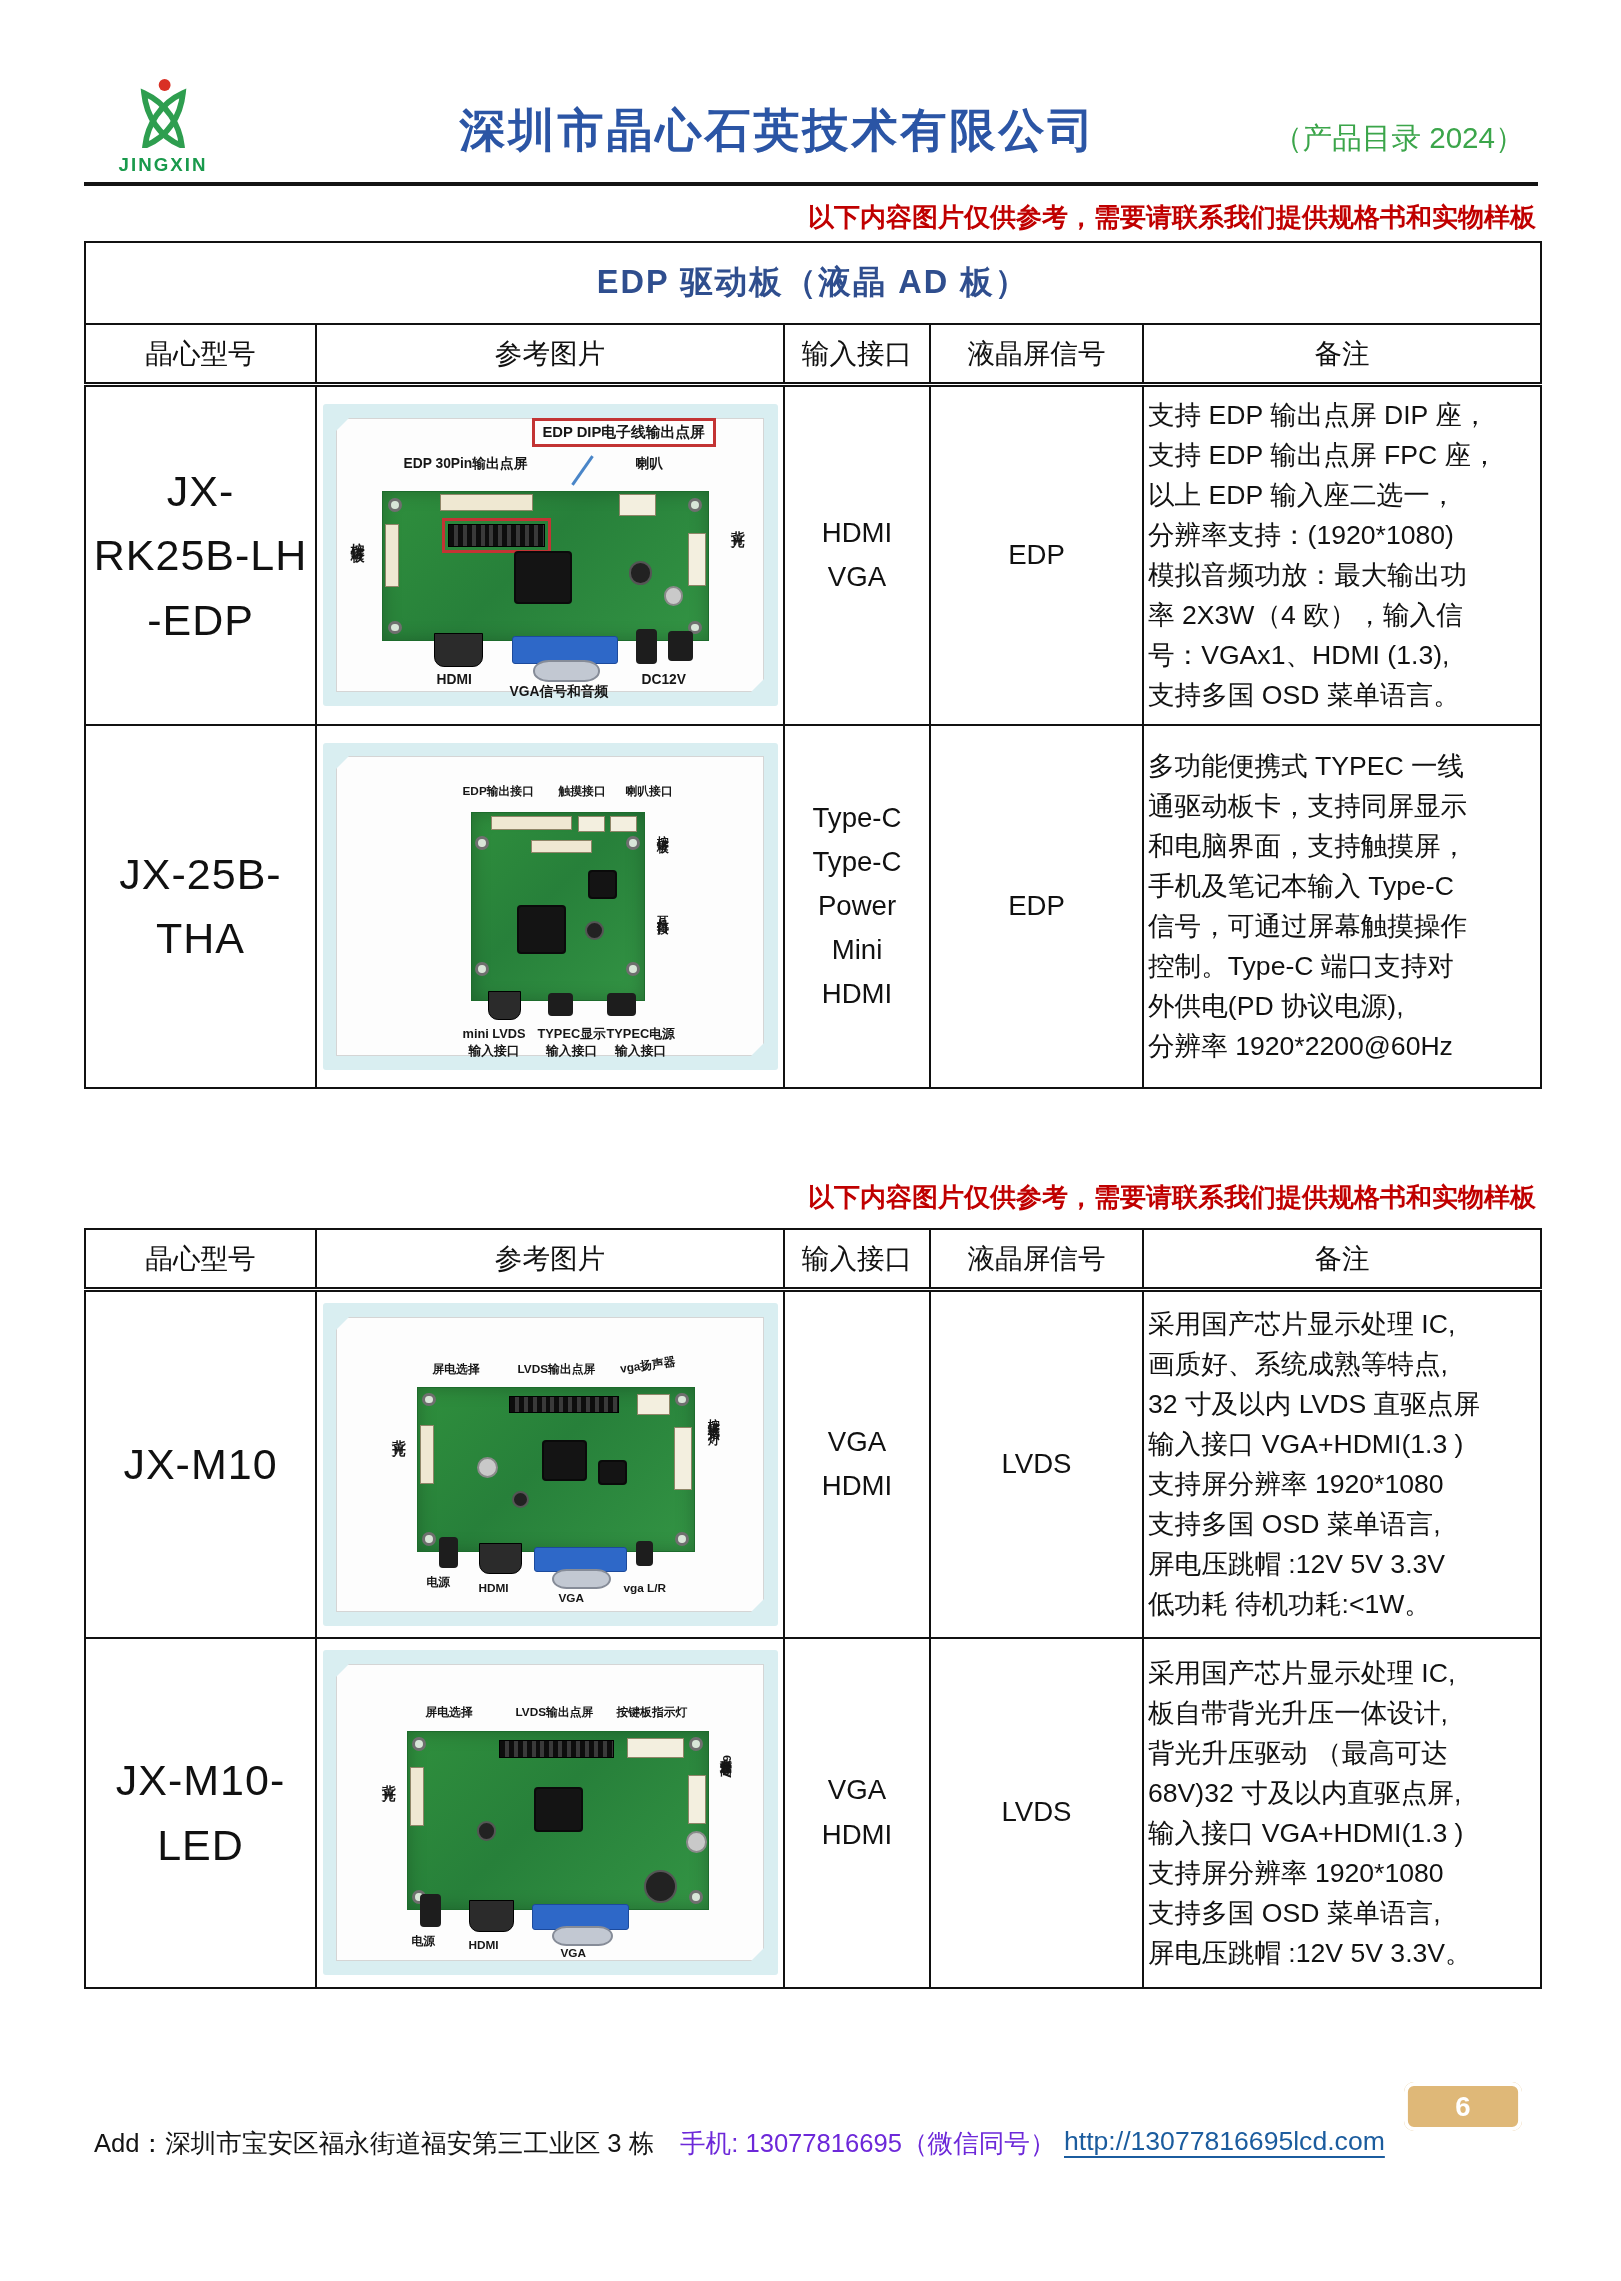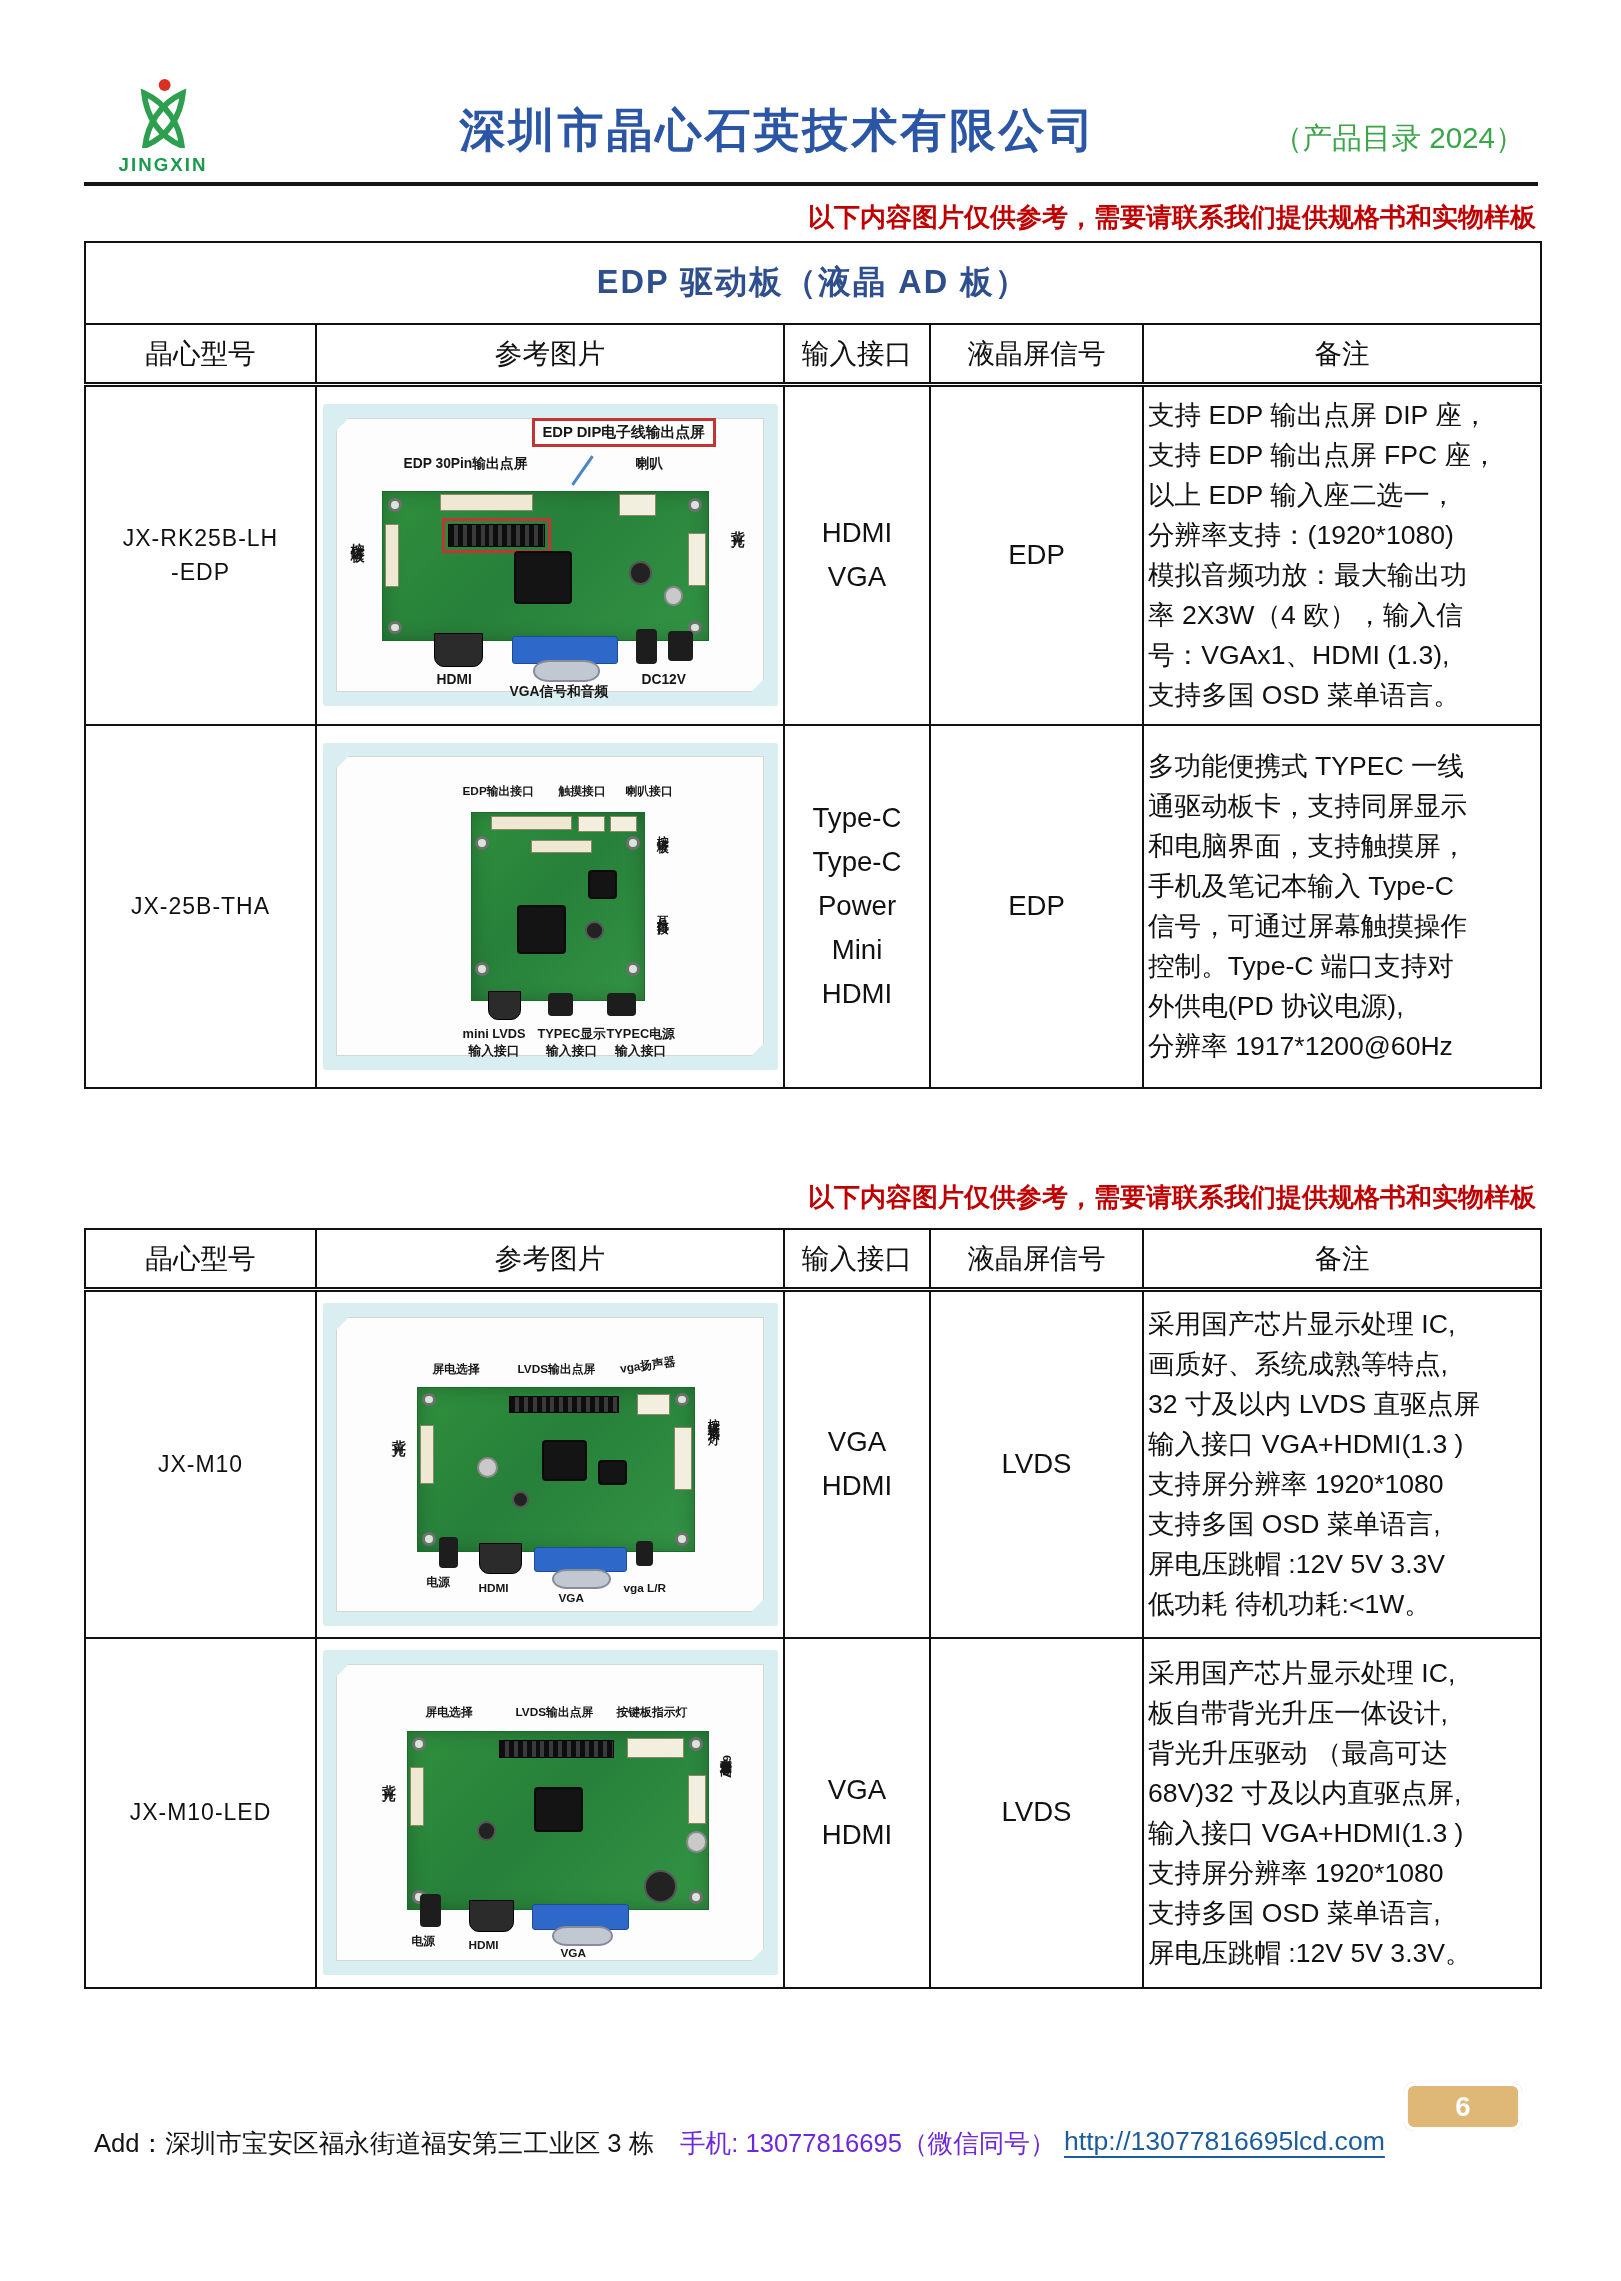--- a/index.html
+++ b/index.html
@@ -21,21 +21,21 @@
 
   
   table.cat{position:absolute;left:84px;width:1456px;border-collapse:collapse;table-layout:fixed;}
   table.cat.t1{top:241px;}
   table.cat.t2{top:1228px;}
   table.cat td{border:2px solid #111;vertical-align:middle;padding:4px;}
   td.title-cell{border:2px solid #111;text-align:center;font-size:32.5px;font-weight:bold;color:#2f4e8e;
                 letter-spacing:2px;border-bottom:3px solid #111;}
   tr.head-row td{text-align:center;font-size:27.6px;color:#111;height:49px;
                  border-bottom:5.9px double #111;}
-  td.model-cell{text-align:center;font-size:23px;letter-spacing:1px;white-space:pre-line;line-height:1.5;}
+  td.model-cell{text-align:center;font-size:43px;letter-spacing:1px;white-space:pre-line;line-height:1.5;}
   td.input-cell,td.signal-cell{text-align:center;font-size:27.6px;white-space:pre-line;line-height:1.6;}
   td.remark-cell{font-size:26.6px;line-height:40px;white-space:pre-line;padding:5.9px 3.9px 3.9px 9.9px;vertical-align:top;}
   td.photo-cell{text-align:center;}
 
   
   .photo{position:relative;margin:0 auto;background:#d9eef1;border-radius:3px;}
   .photo .inner{position:absolute;left:13.8px;top:13.8px;right:13.8px;bottom:13.8px;background:#fdfdfd;
                 border:1px solid #d5d5d5;}
   .photo .cut-tl{position:absolute;left:7.9px;top:7.9px;width:0;height:0;
                  border-top:25.6px solid #d9eef1;border-right:25.6px solid transparent;}
@@ -208,21 +208,21 @@
 Mini
 HDMI</td>
       <td class="signal-cell">EDP</td>
       <td class="remark-cell">多功能便携式 TYPEC 一线
 通驱动板卡，支持同屏显示
 和电脑界面，支持触摸屏，
 手机及笔记本输入 Type-C
 信号，可通过屏幕触摸操作
 控制。Type-C 端口支持对
 外供电(PD 协议电源),
-分辨率 1917*1200@60Hz</td>
+分辨率 1920*2200@60Hz</td>
     </tr>
   </tbody>
     </table>
 
   <table class="cat t2">
     <colgroup>
         <col style="width:231px">
         <col style="width:468px">
         <col style="width:146px">
         <col style="width:213px">

